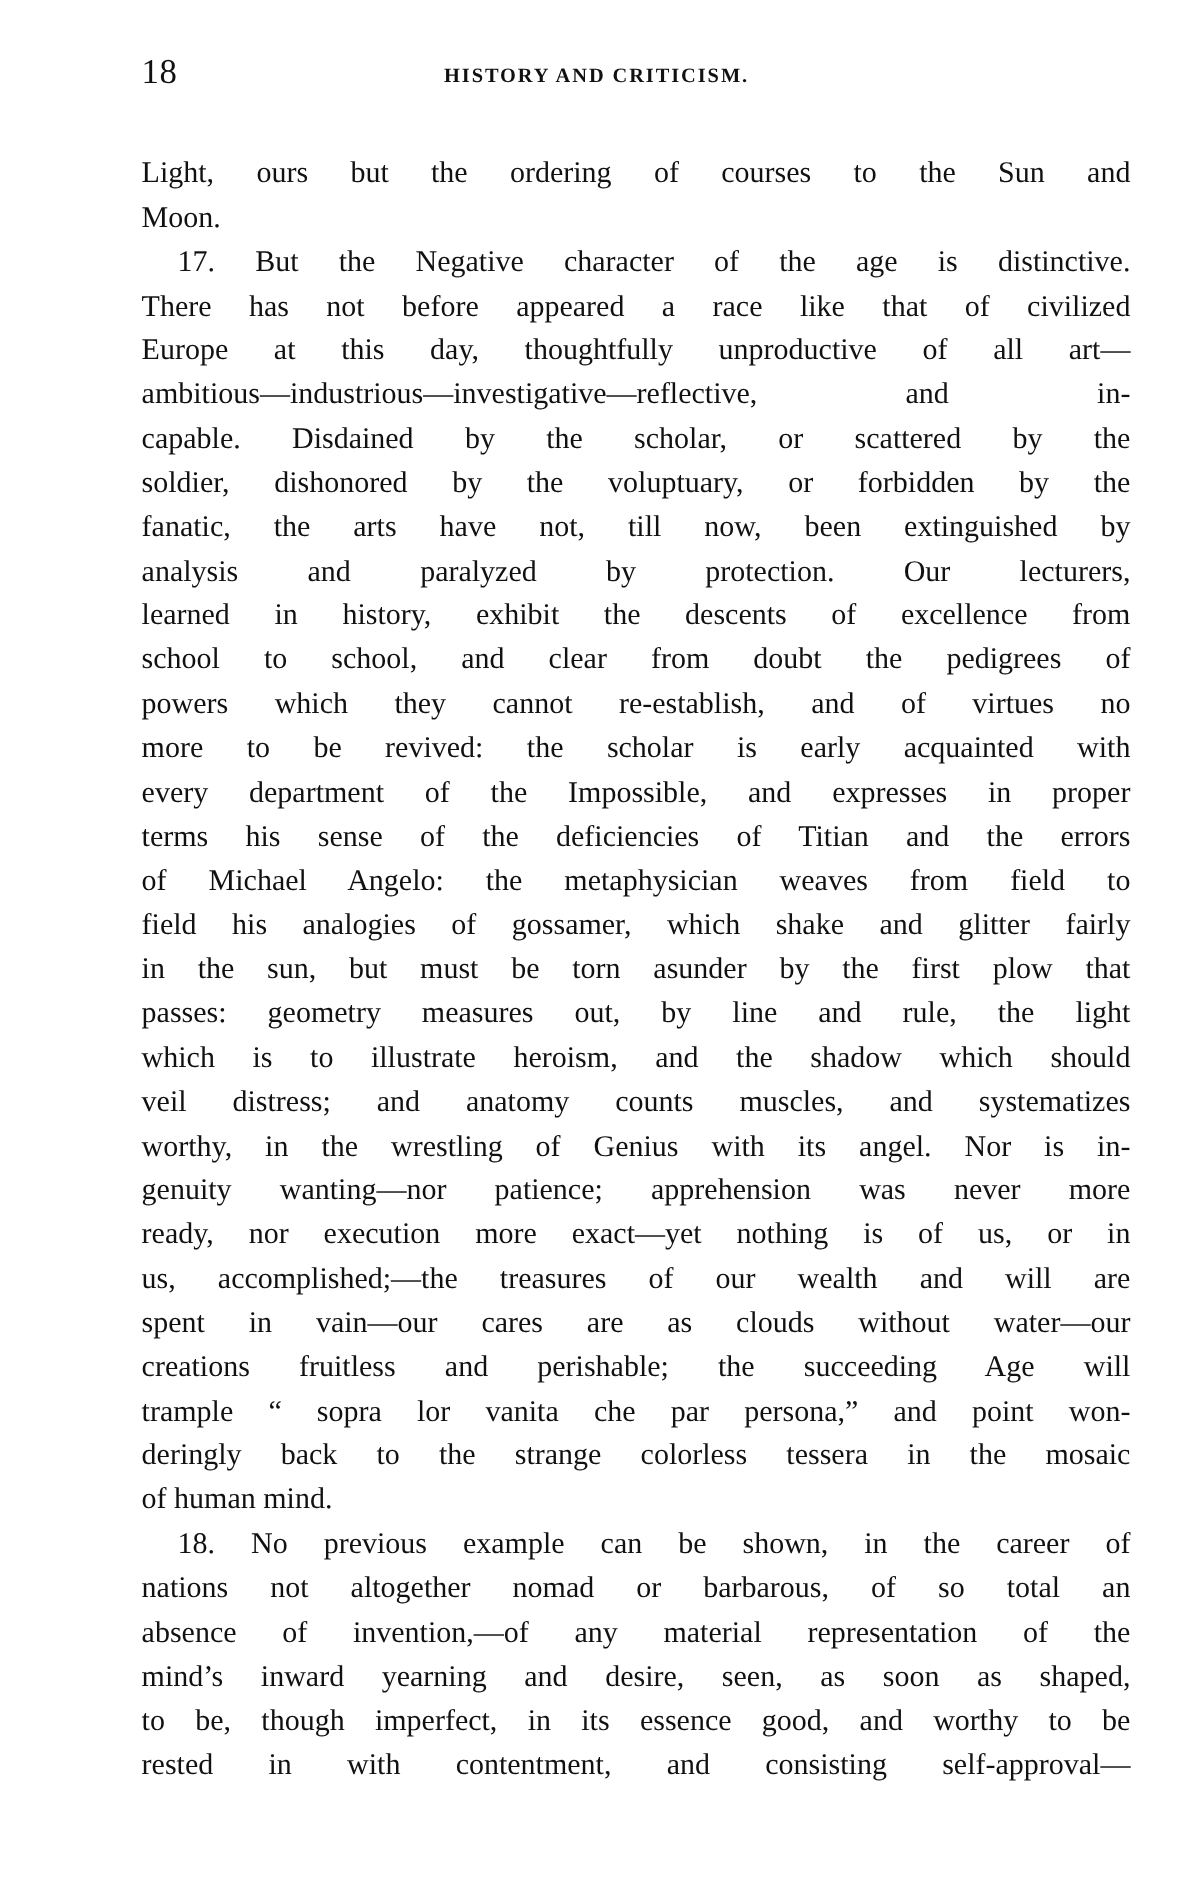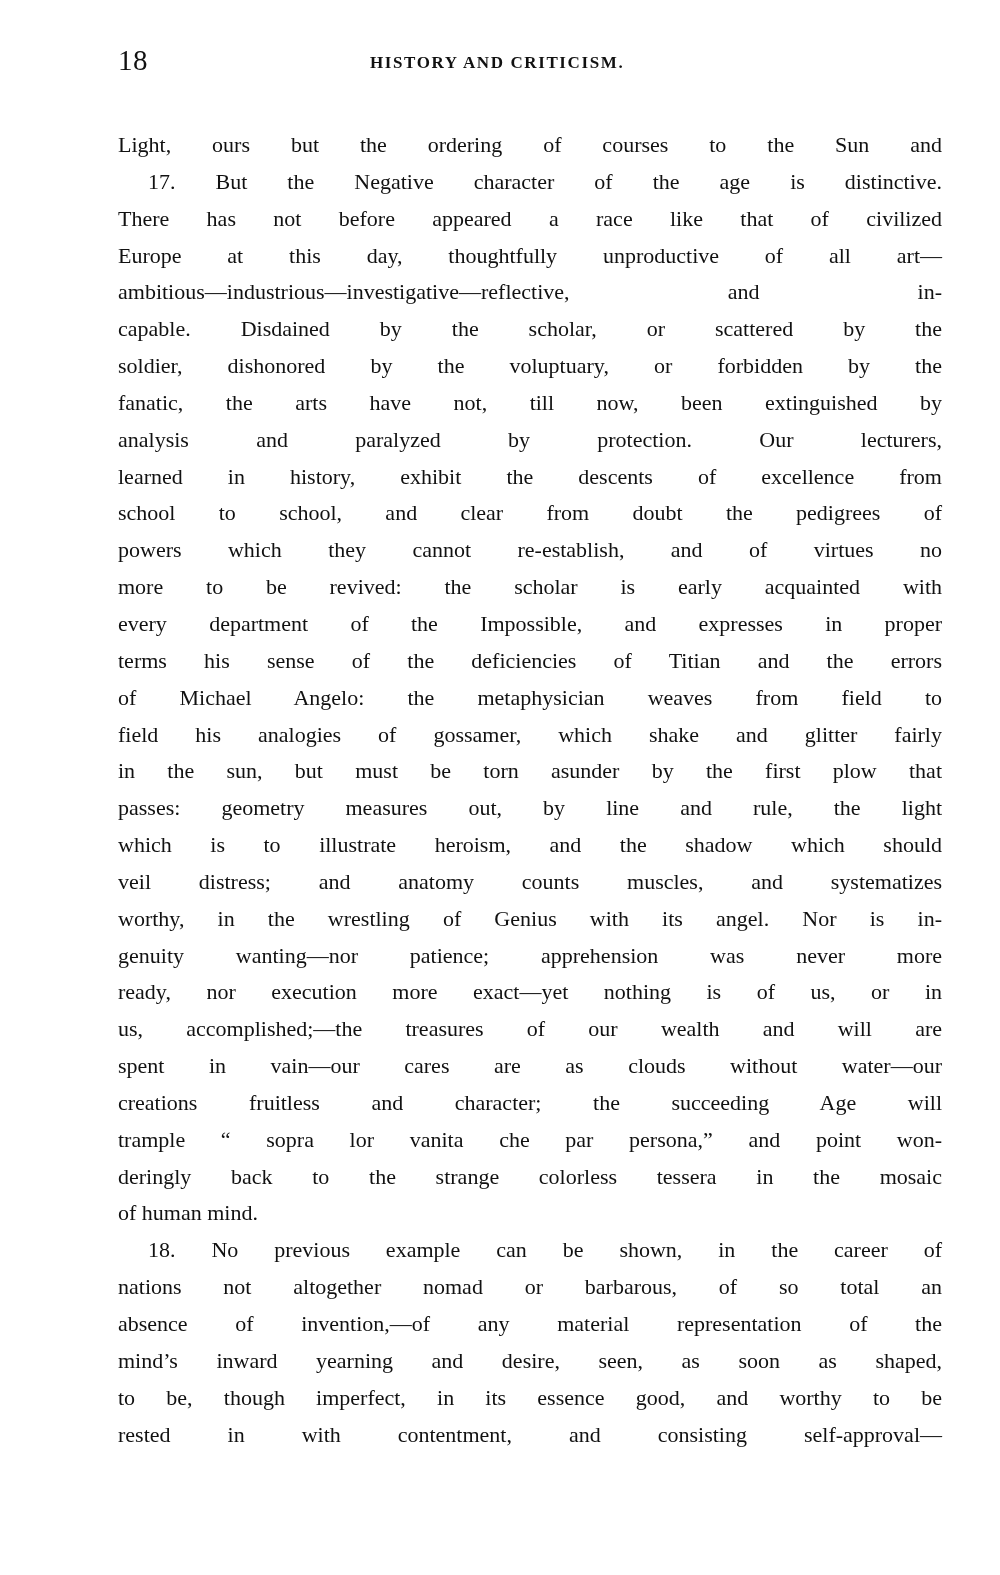--- a/index.html
+++ b/index.html
@@ -48,21 +48,21 @@
     }
     .body-text {
       position: absolute;
       left: 118px;
       top: 127px;
       width: 824px;
     }
     .line {
       display: block;
       height: 36.85px;
-      font-size: 22px;
+      font-size: 25px;
       line-height: 36.85px;
       white-space: nowrap;
       text-align: justify;
       text-align-last: justify;
       overflow: visible;
     }
     .line.indent {
       padding-left: 30px;
     }
     .line.last {
@@ -75,20 +75,21 @@
 <div class="page">
 
   <div class="running-head">
     <span class="page-number">18</span>
     <span class="header-title">HISTORY AND CRITICISM.</span>
   </div>
 
   <div class="body-text">
 
     <span class="line">Light, ours but the ordering of courses to the Sun and</span>
+    <span class="line last">Moon.</span>
 
     <span class="line indent">17. But the Negative character of the age is distinctive.</span>
     <span class="line">There has not before appeared a race like that of civilized</span>
     <span class="line">Europe at this day, thoughtfully unproductive of all art—</span>
     <span class="line">ambitious—industrious—investigative—reflective, and in-</span>
     <span class="line">capable.  Disdained by the scholar, or scattered by the</span>
     <span class="line">soldier, dishonored by the voluptuary, or forbidden by the</span>
     <span class="line">fanatic, the arts have not, till now, been extinguished by</span>
     <span class="line">analysis and paralyzed by protection.  Our lecturers,</span>
     <span class="line">learned in history, exhibit the descents of excellence from</span>
@@ -101,21 +102,21 @@
     <span class="line">field his analogies of gossamer, which shake and glitter fairly</span>
     <span class="line">in the sun, but must be torn asunder by the first plow that</span>
     <span class="line">passes: geometry measures out, by line and rule, the light</span>
     <span class="line">which is to illustrate heroism, and the shadow which should</span>
     <span class="line">veil distress; and anatomy counts muscles, and systematizes</span>
     <span class="line">worthy, in the wrestling of Genius with its angel.  Nor is in-</span>
     <span class="line">genuity wanting—nor patience; apprehension was never more</span>
     <span class="line">ready, nor execution more exact—yet nothing is of us, or in</span>
     <span class="line">us, accomplished;—the treasures of our wealth and will are</span>
     <span class="line">spent in vain—our cares are as clouds without water—our</span>
-    <span class="line">creations fruitless and character; the succeeding Age will</span>
+    <span class="line">creations fruitless and perishable; the succeeding Age will</span>
     <span class="line">trample “ sopra lor vanita che par persona,” and point won-</span>
     <span class="line">deringly back to the strange colorless tessera in the mosaic</span>
     <span class="line last">of human mind.</span>
 
     <span class="line indent">18. No previous example can be shown, in the career of</span>
     <span class="line">nations not altogether nomad or barbarous, of so total an</span>
     <span class="line">absence of invention,—of any material representation of the</span>
     <span class="line">mind’s inward yearning and desire, seen, as soon as shaped,</span>
     <span class="line">to be, though imperfect, in its essence good, and worthy to be</span>
     <span class="line">rested in with contentment, and consisting self-approval—</span>

